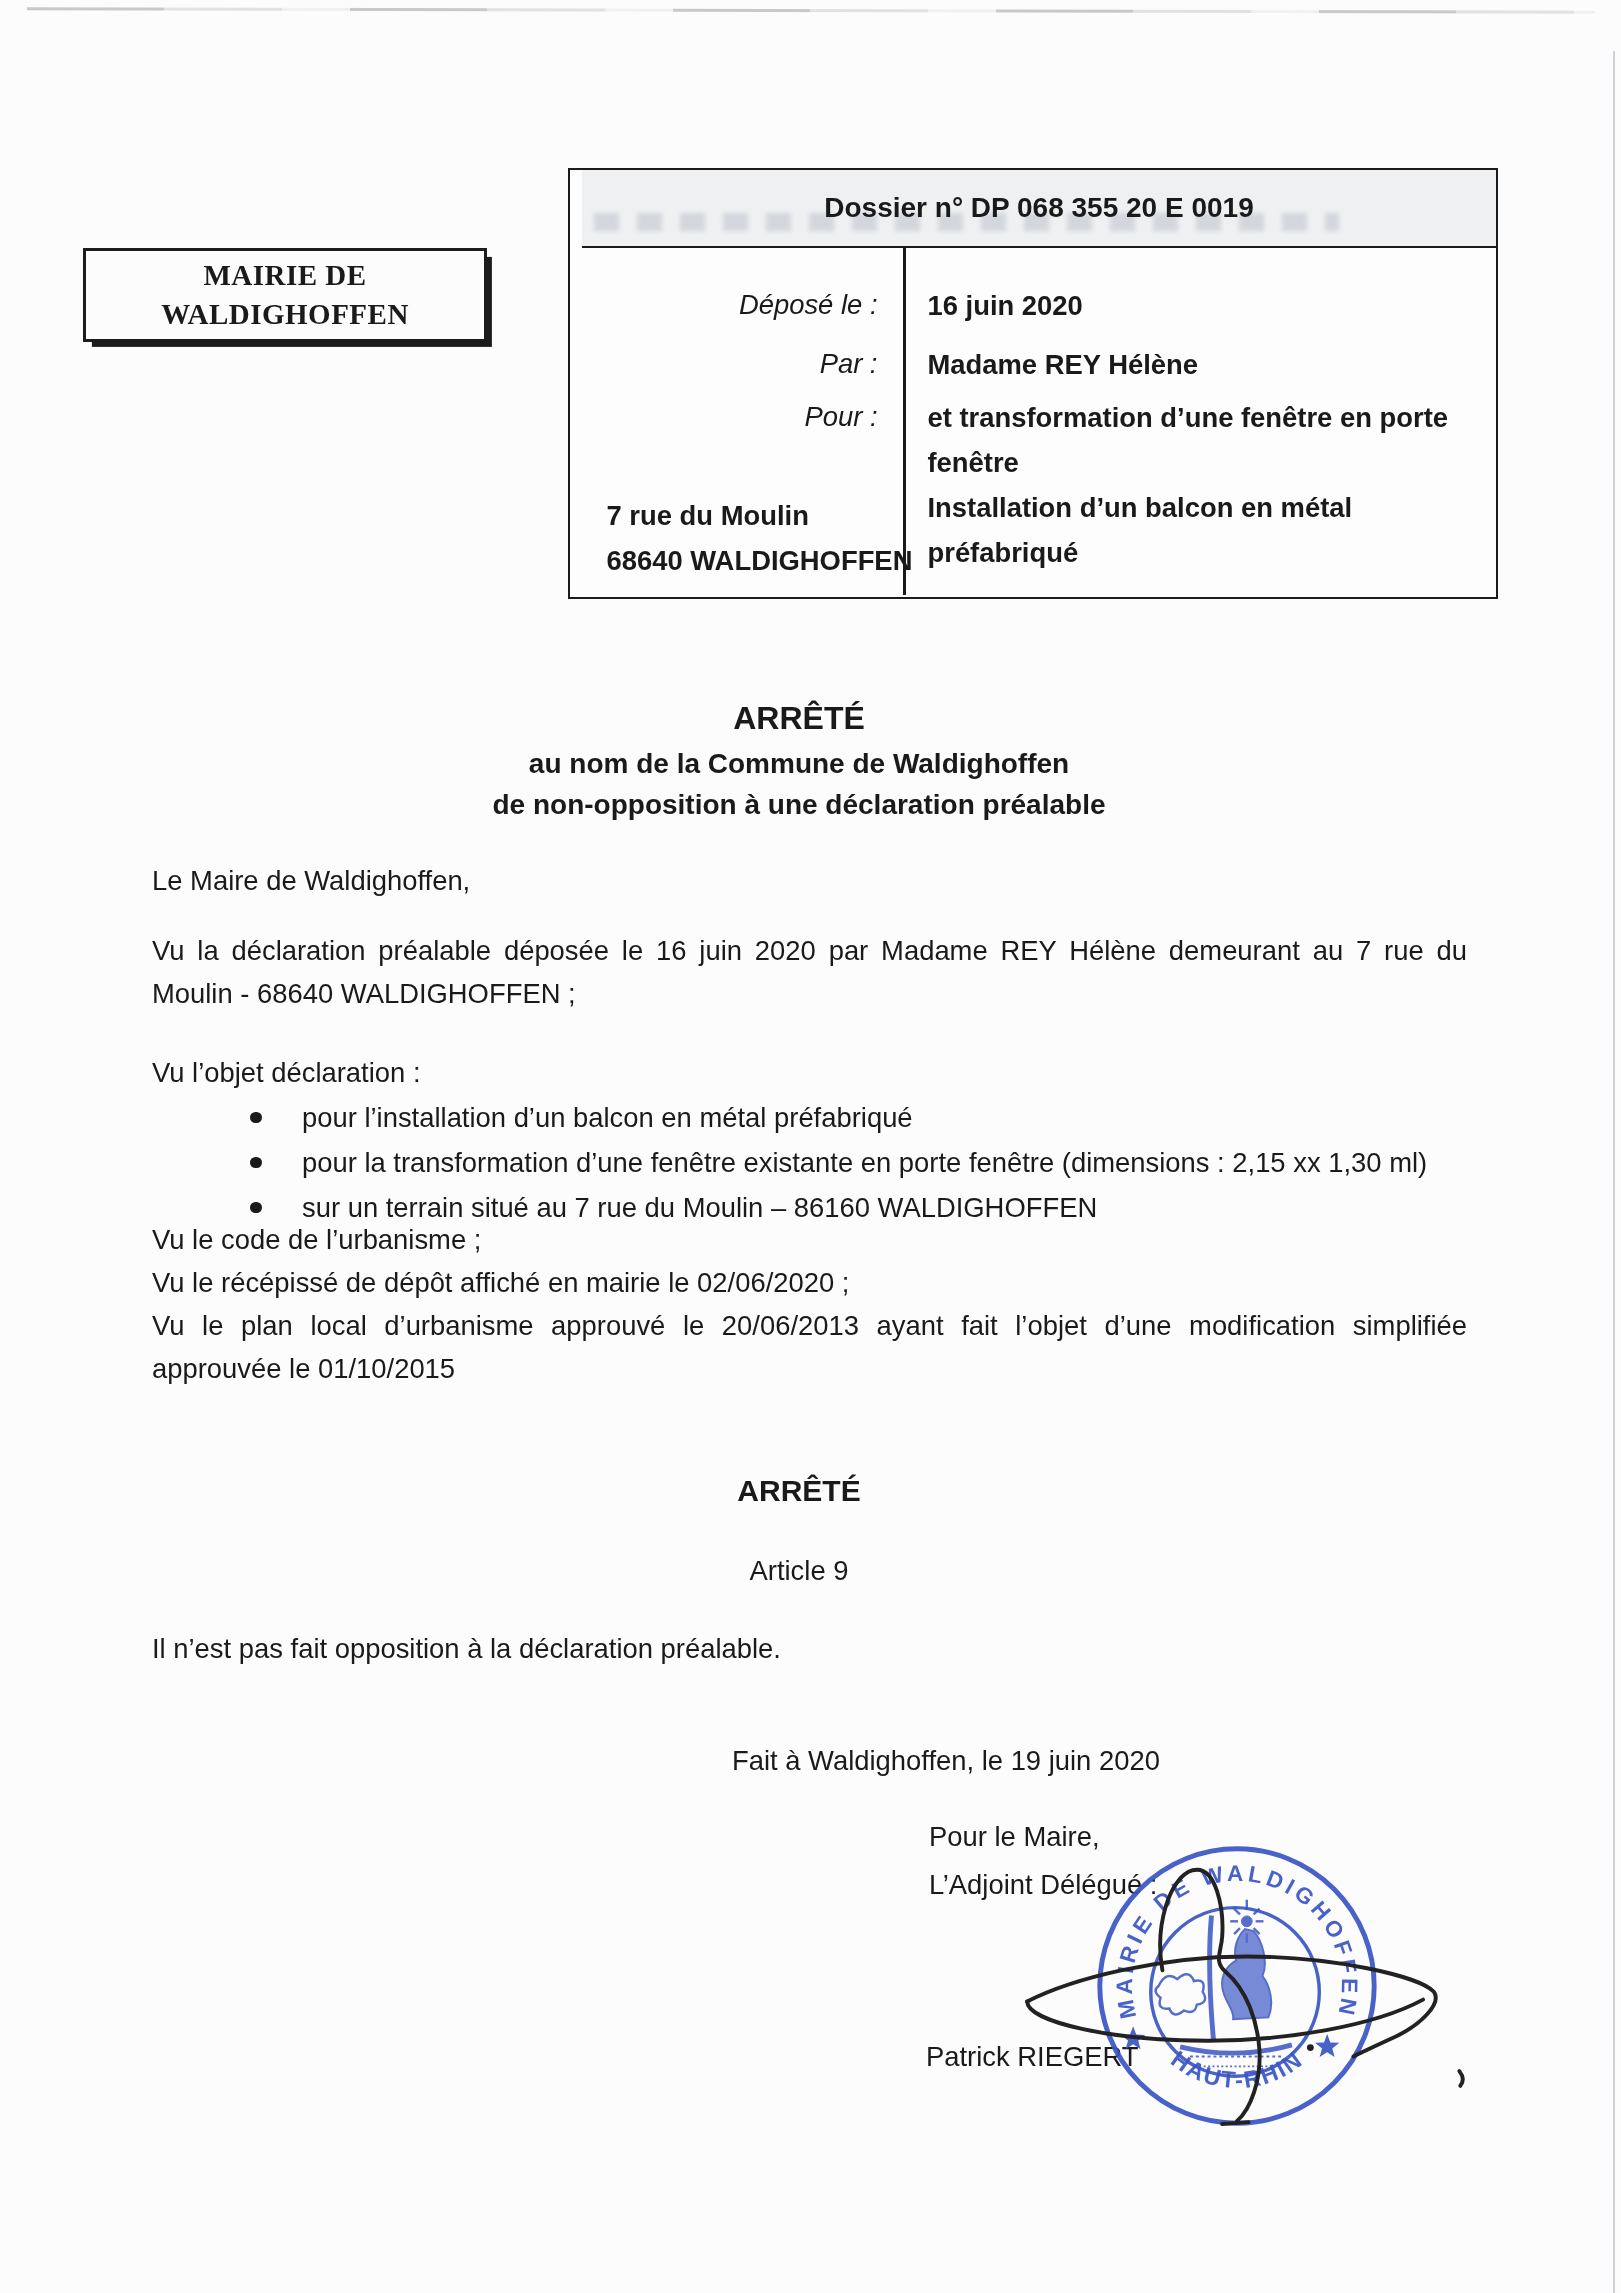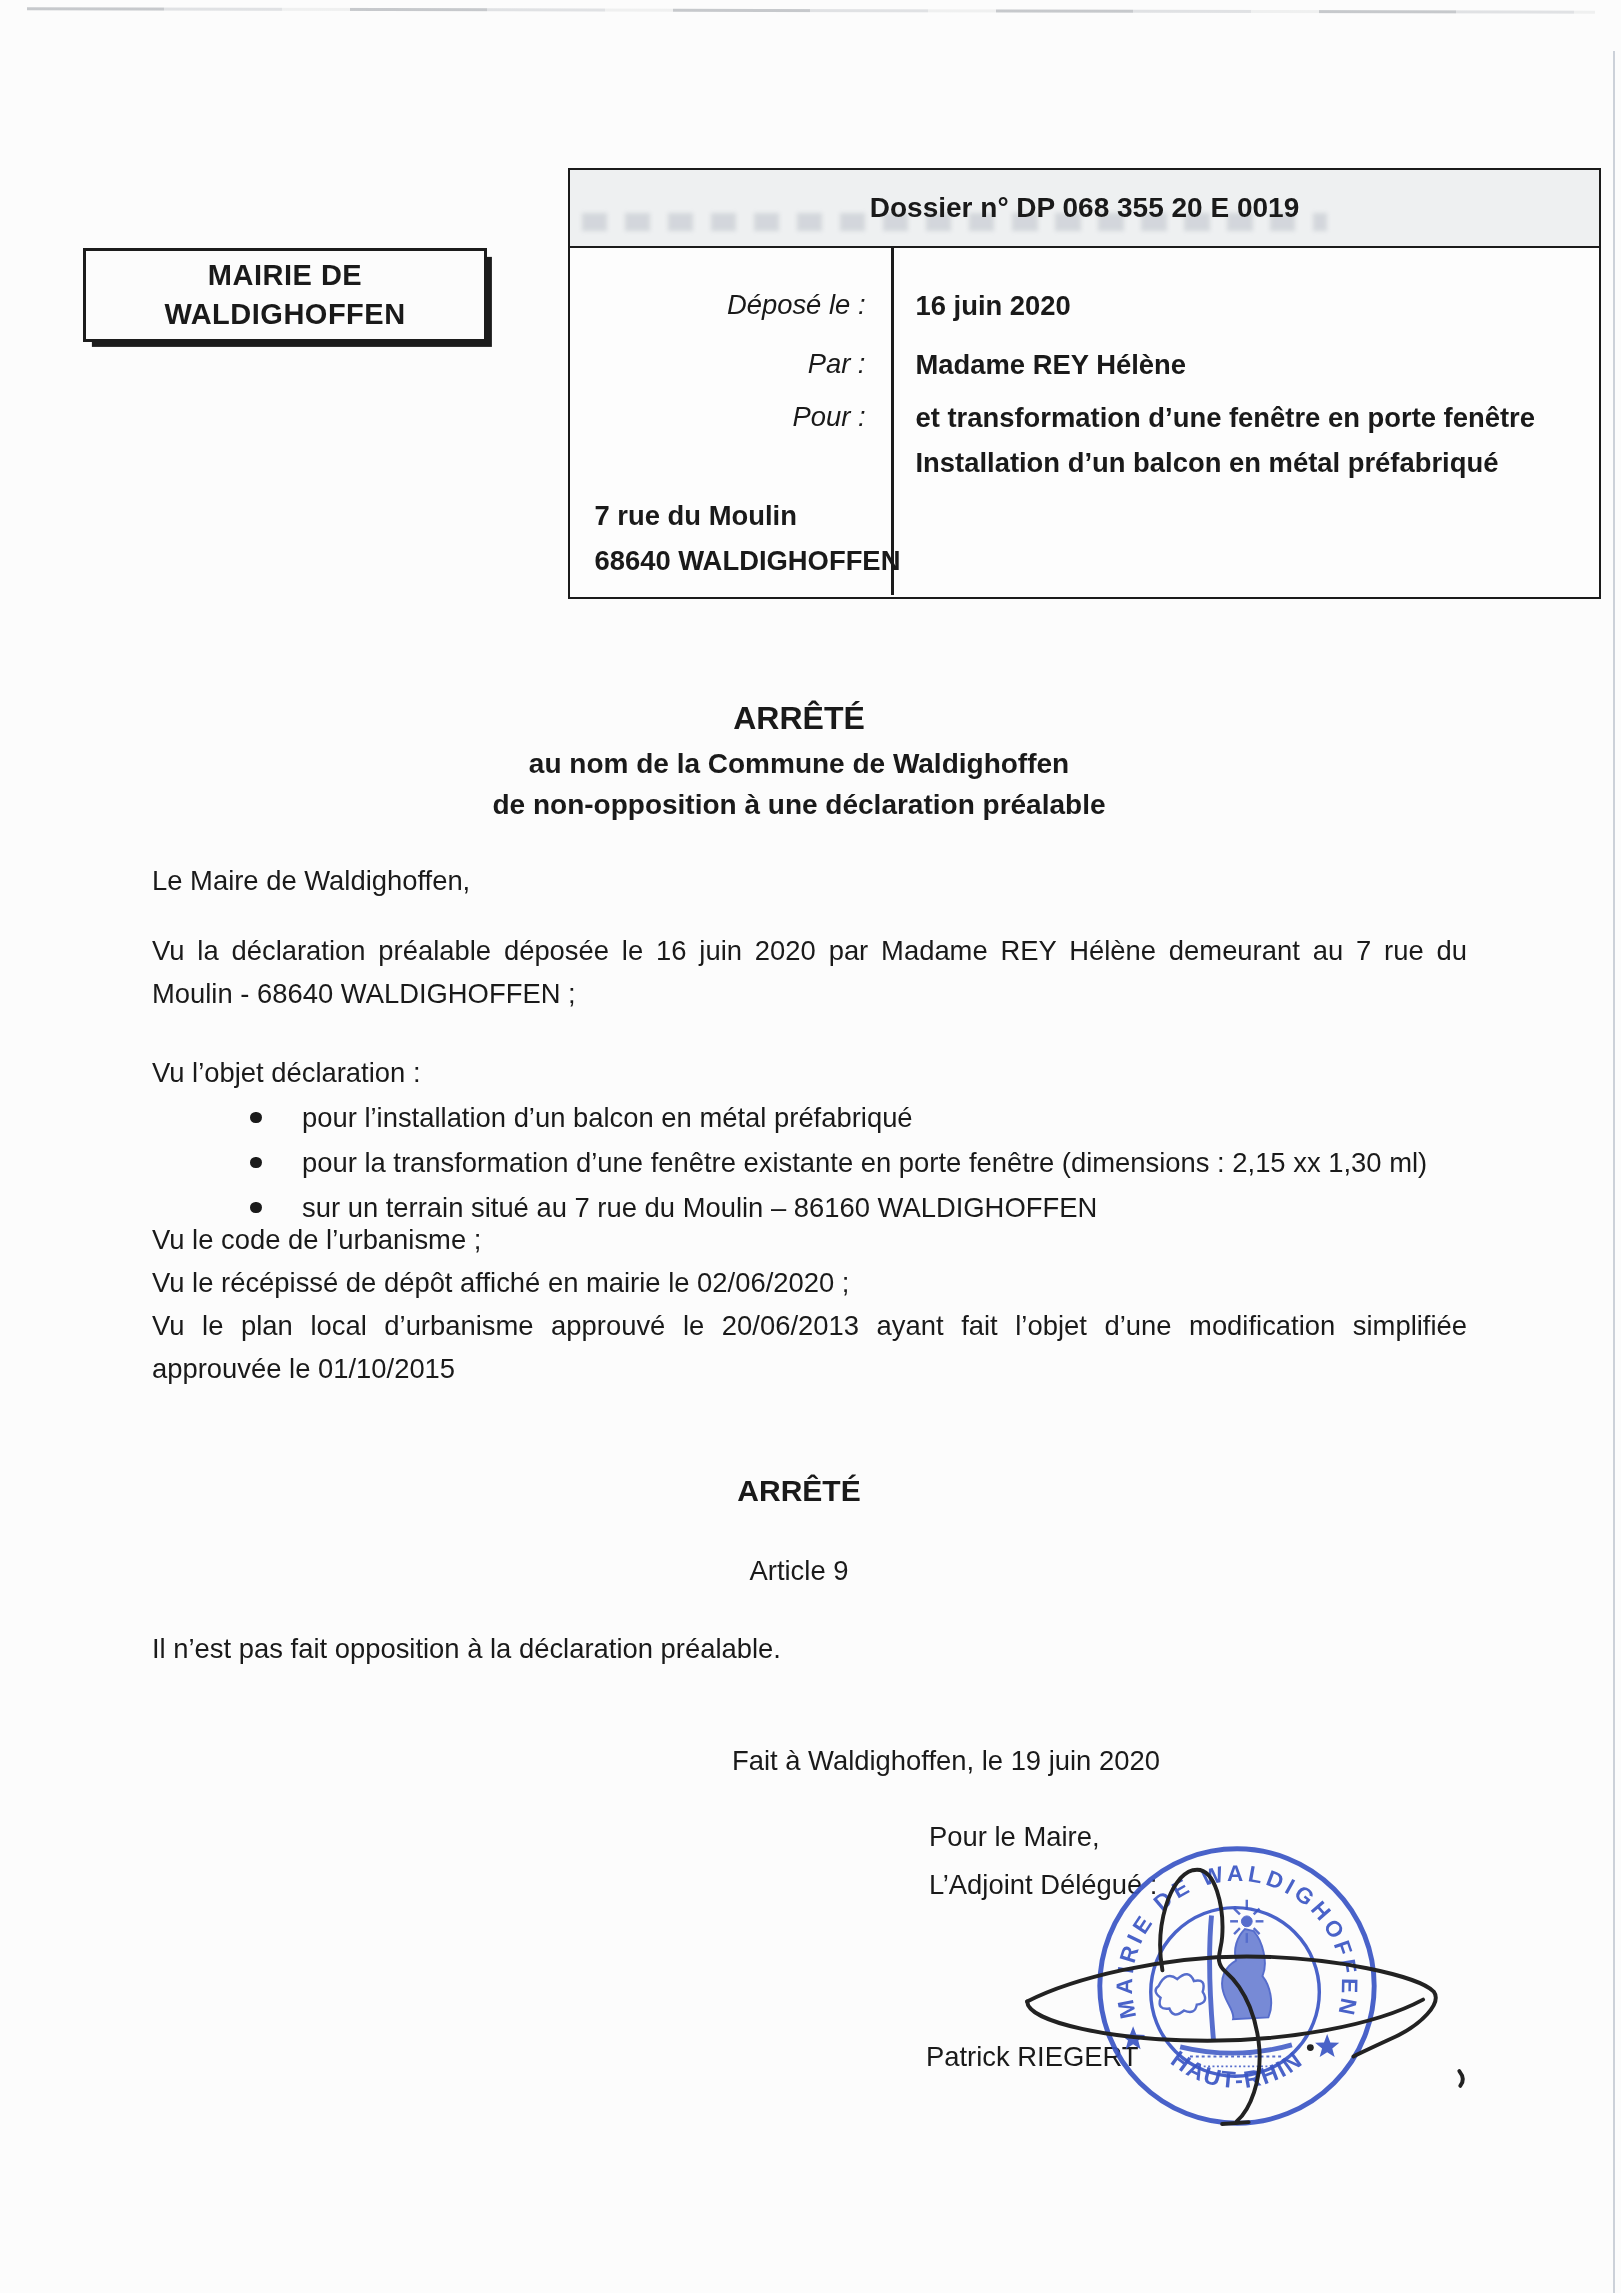--- a/index.html
+++ b/index.html
@@ -21,26 +21,27 @@
     position:absolute;right:5.9px;top:51px;width:2px;height:2243px;
     background:#ccd1d9;
   }
   
   .mairie-box{
     position:absolute;left:83px;top:248px;width:404px;height:94px;
     border:3.9px solid #1c1c1c;background:#fcfcfc;
     box-shadow:6.9px 6.9px 0 -2px #1c1c1c;
     display:flex;flex-direction:column;justify-content:center;align-items:center;
     box-sizing:border-box;
+    font-family:Liberation Serif, serif;
   }
   .mairie-box .line{font-weight:bold;font-size:29px;line-height:39px;letter-spacing:0.5px;}
   
   .dossier{
-    position:absolute;left:568px;top:168px;width:1033px;height:431px;
-    border:2.9px solid #1b1b1b;box-sizing:border-box;background:#fdfdfd;
+    position:absolute;left:568px;top:168px;width:930px;height:431px;
+    border:2.9px solid #1b1b1b;box-sizing:border-box;background:#fdfdfd;padding-left:12px;
   }
   .dossier-header{
     position:relative;height:78px;background:#eef0f1;border-bottom:2.9px solid #1b1b1b;
     display:flex;align-items:center;justify-content:center;box-sizing:border-box;
   }
   .dossier-header .txt{font-weight:bold;font-size:28px;position:relative;z-index:2;}
   .ghost-smudge{
     position:absolute;left:11.8px;top:43px;width:745px;height:17.6px;z-index:1;
     background:repeating-linear-gradient(90deg,rgba(150,158,172,.30) 0 25.5px,rgba(150,158,172,0) 25.5px 43px);
     filter:blur(2px);

